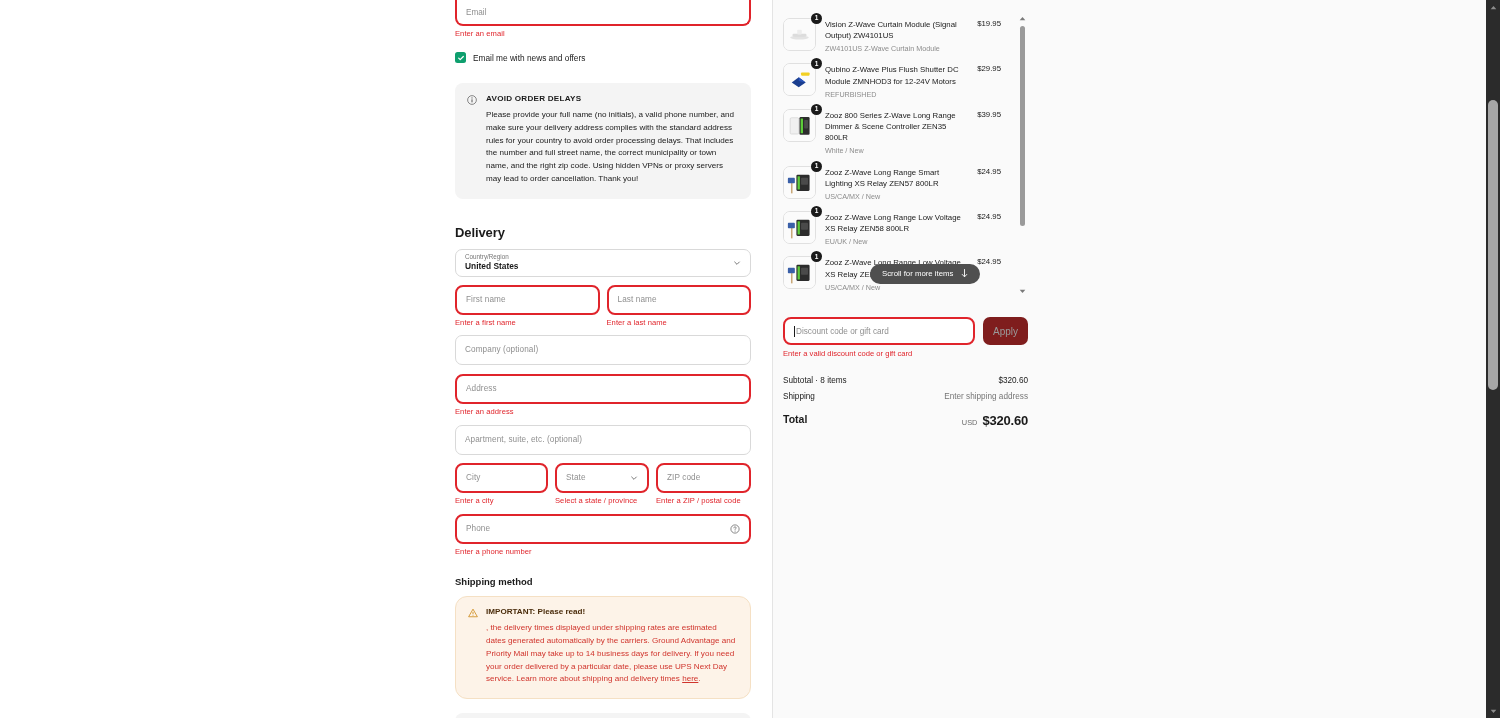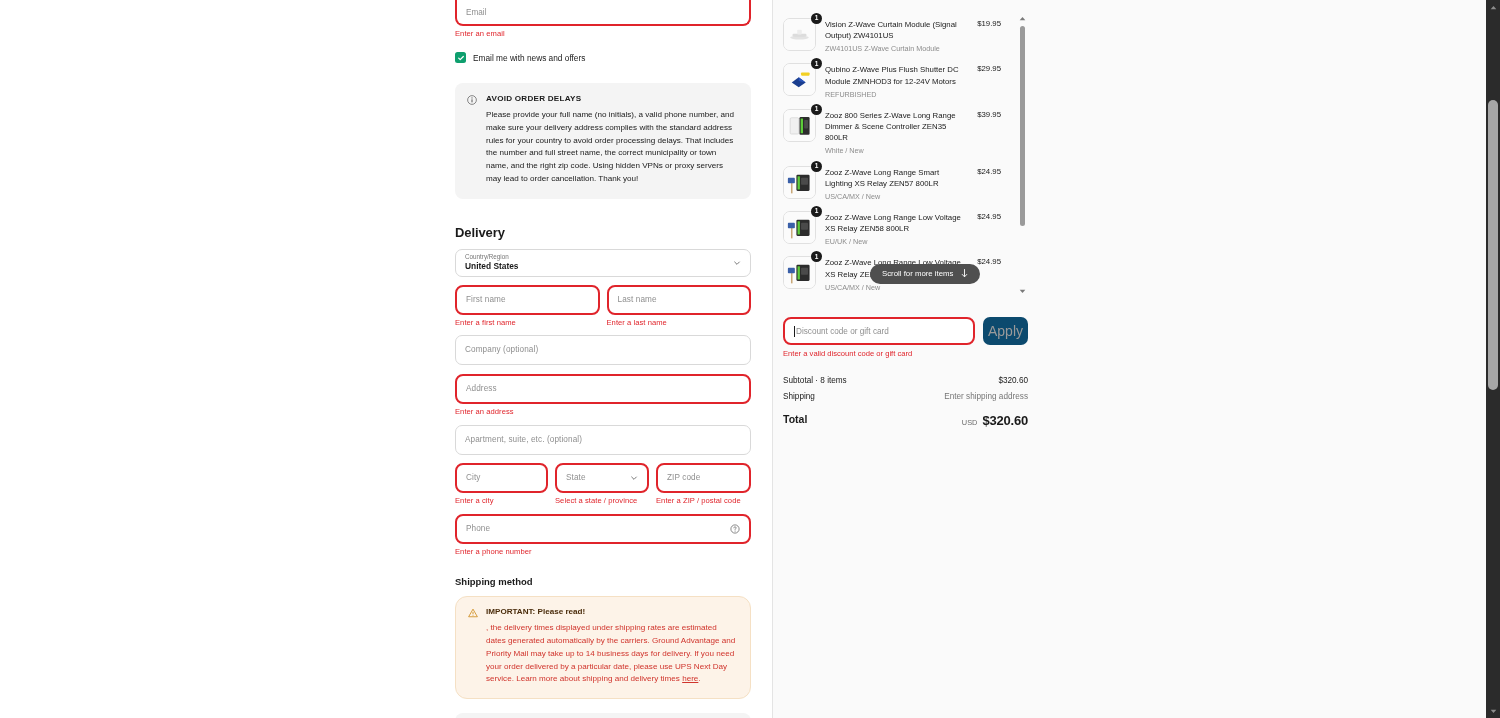--- a/index.html
+++ b/index.html
@@ -292,23 +292,23 @@
     color: #8f8f8f;
     position: relative;
   }
   .caret {
     display:inline-block; width:1px; height:11px; background:#1a1a1a;
     margin-right:1px; vertical-align:middle;
   }
   .apply-btn {
     flex: 0 0 auto;
     width: 45px; height: 28px;
-    background: #0c4a6e;
+    background: #7f1d1d;
     border: none; border-radius: 7px;
-    font-size: 14px;
+    font-size: 10px;
     color: #9a9a9a;
     font-family: "Liberation Sans", sans-serif;
     cursor: default;
   }
   .disc-err { color: #e0242b; font-size: 7.6px; margin-top: 4px; }
 
   .totals { margin-top: 18px; width: 245px; }
   .trow {
     display: flex; justify-content: space-between; align-items: baseline;
     font-size: 8.2px;

